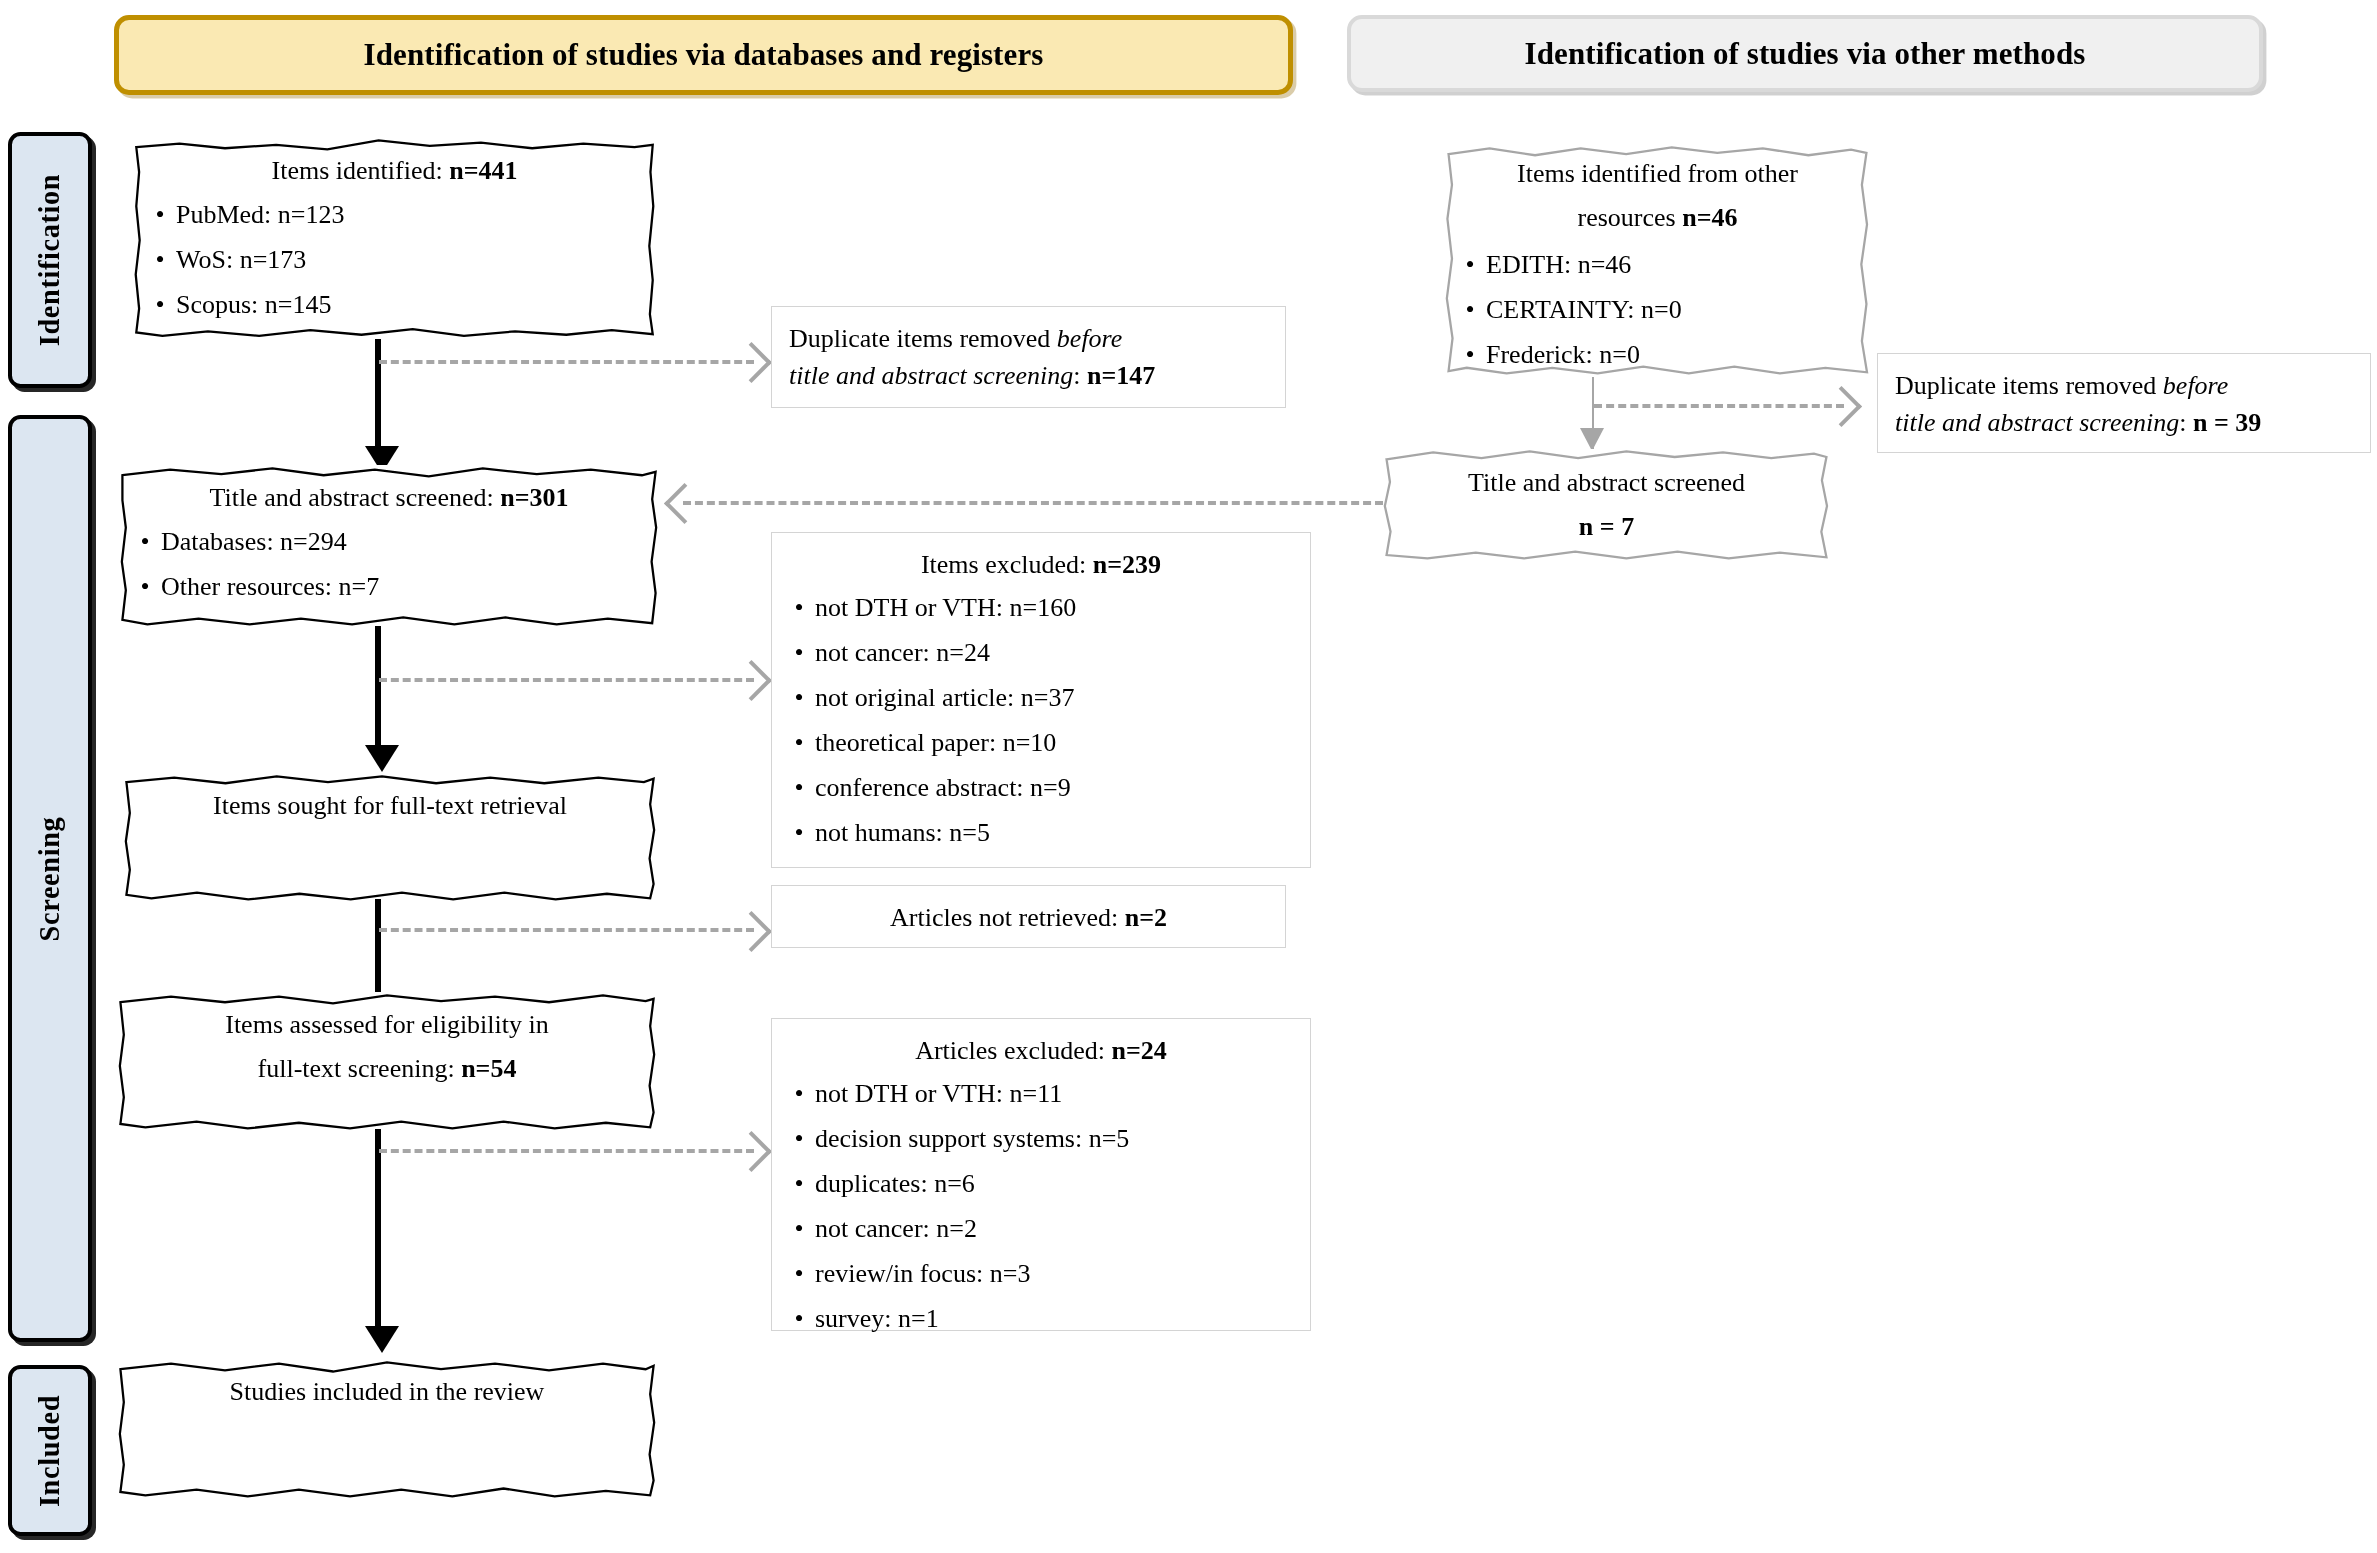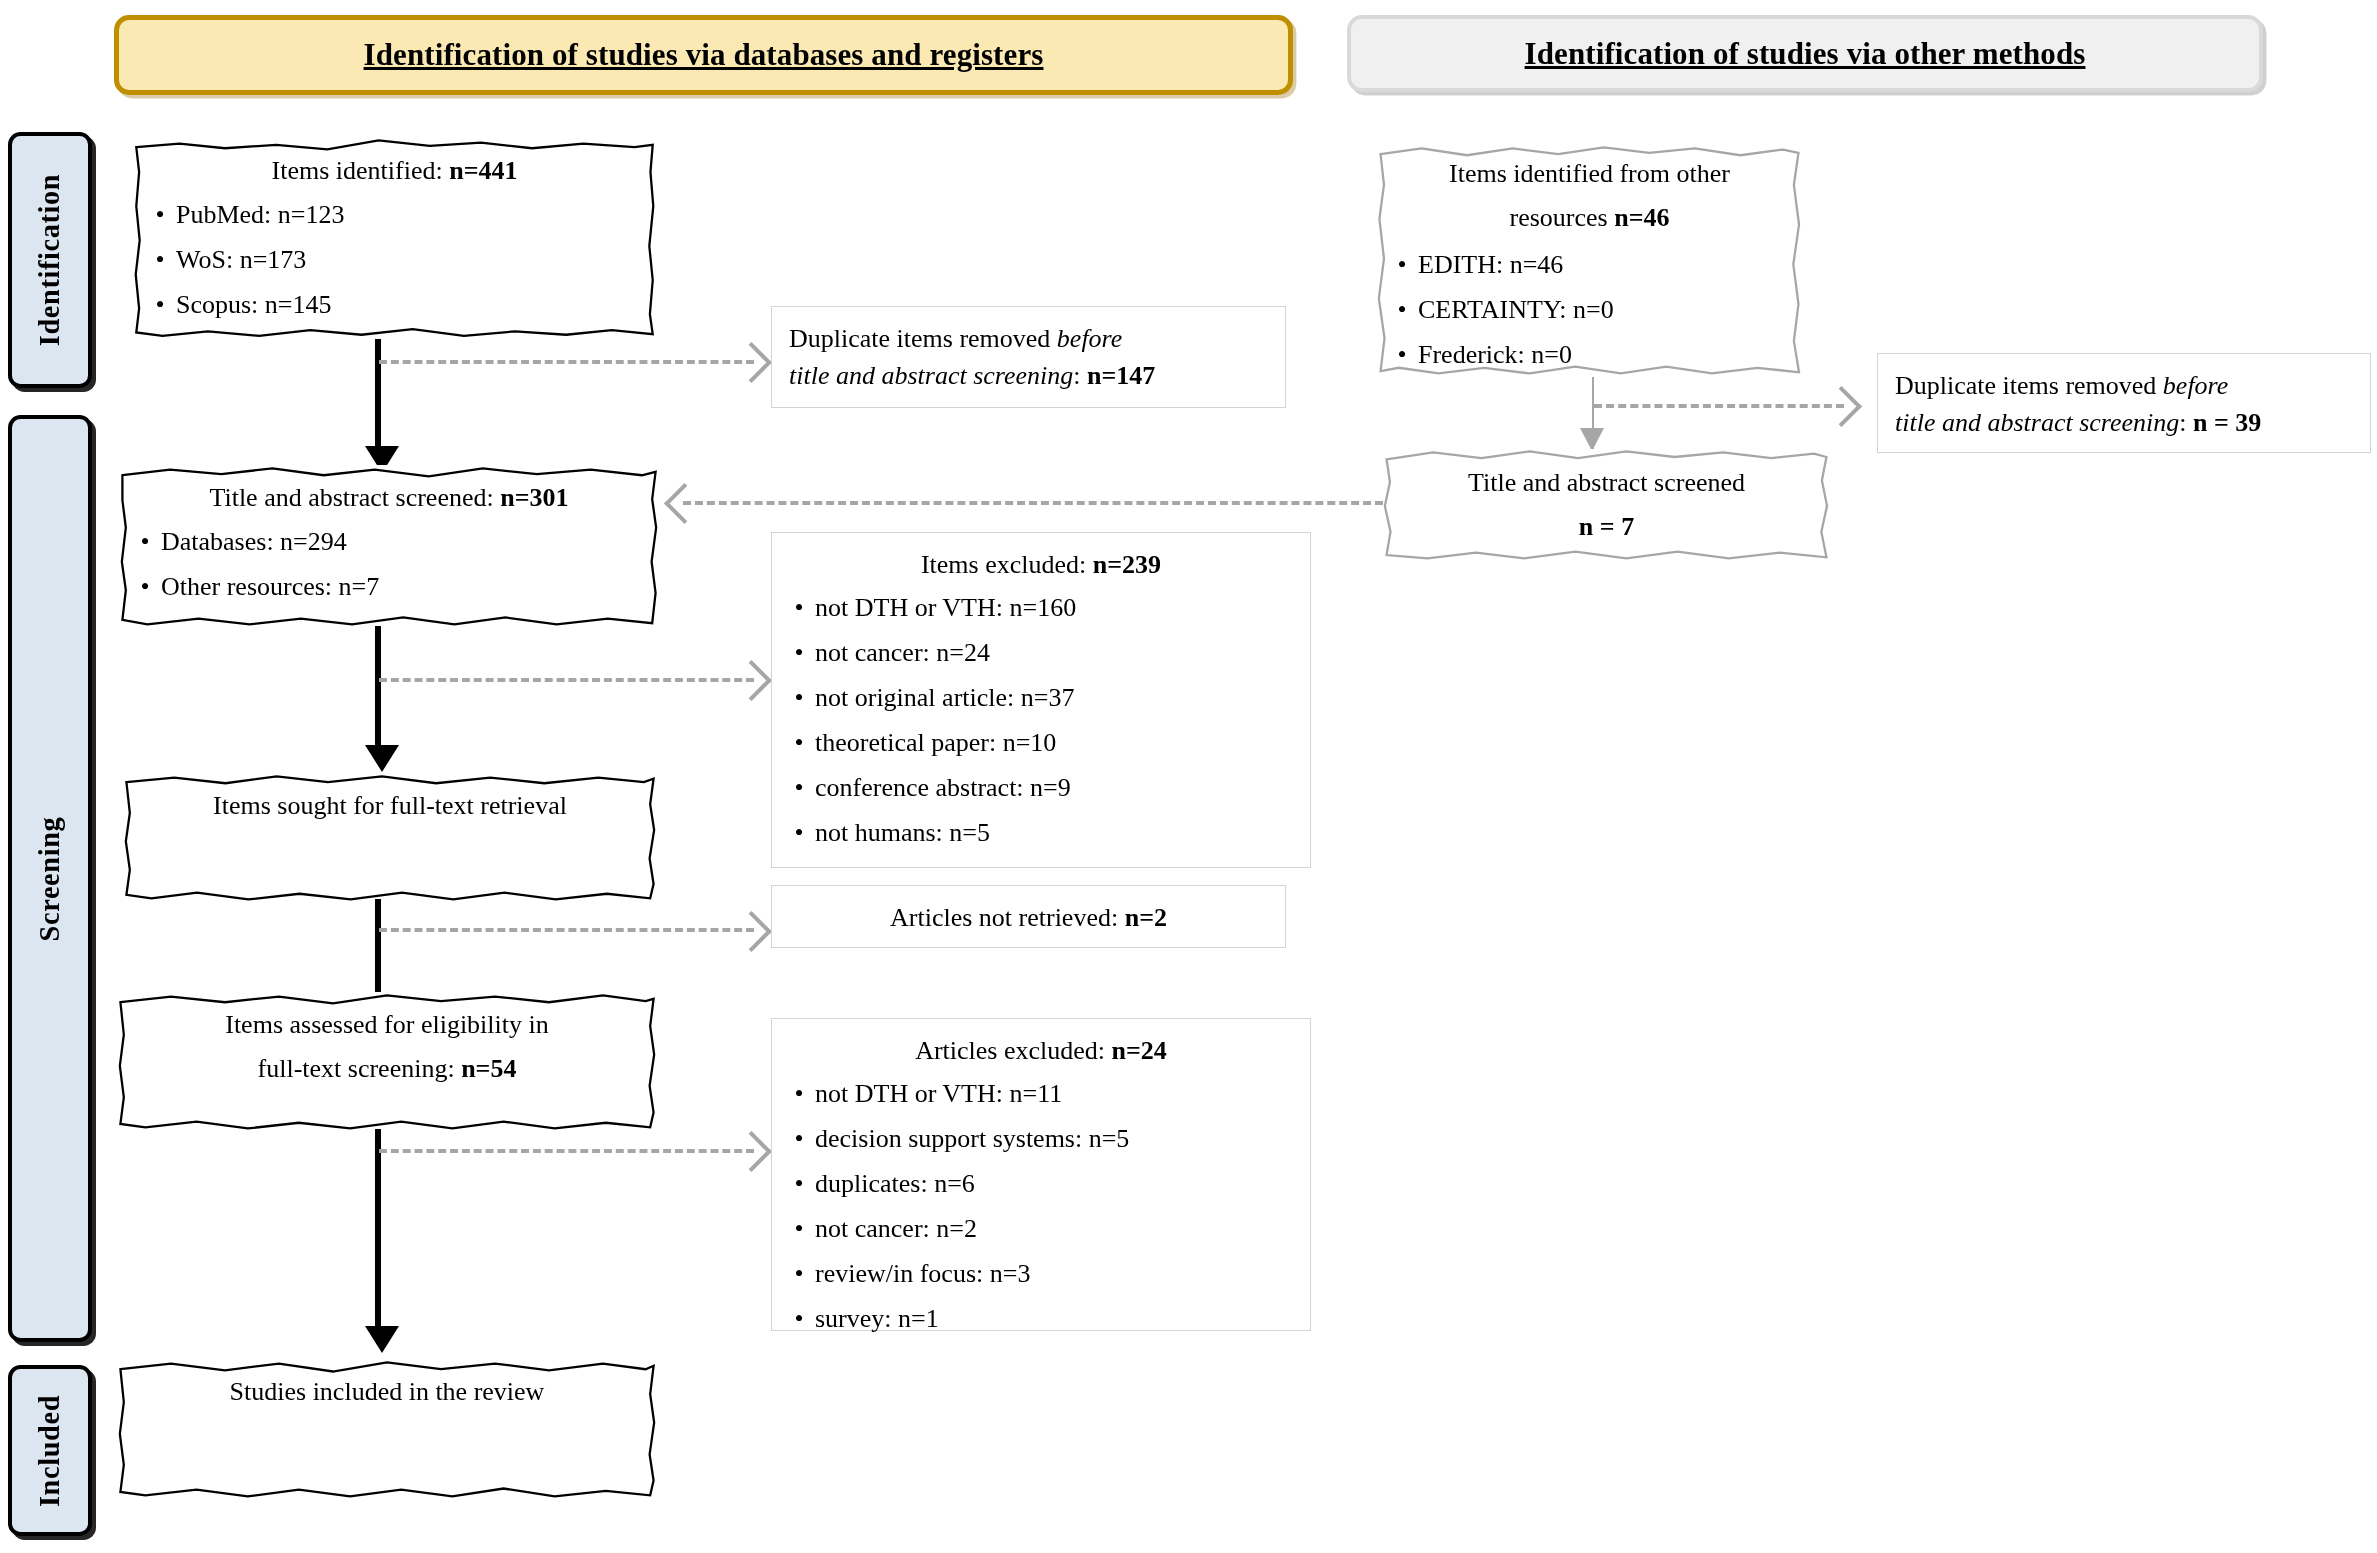--- a/index.html
+++ b/index.html
@@ -24,21 +24,20 @@
     position: absolute;
     display: flex;
     align-items: center;
     justify-content: center;
     text-align: center;
     border-radius: 15px;
     font-weight: bold;
     font-size: 31px;
     letter-spacing: 0.1px;
     box-sizing: border-box;
-    text-decoration: underline;
   }
   .banner-db {
     left: 114px; top: 15px; width: 1179px; height: 80px;
     background: #fae9b3;
     border: 5.1px solid #bf8f00;
     box-shadow: 3.4px 3.4px 0 0 rgba(150,110,10,0.35);
   }
   .banner-other {
     left: 1347px; top: 15px; width: 916px; height: 77px;
     background: #f0f0f0;
@@ -314,21 +313,21 @@
       <path d="M6,18 L95,8 L190,20 L285,8 L380,22 L475,6 L570,18 L665,8 L760,20 L855,8 L930,18 L944,12
                L938,62 L945,112 L937,168 L944,214 L938,240
                L860,232 L770,242 L680,228 L590,242 L500,230 L410,242 L320,230 L230,242 L140,230 L50,240 L6,234
                L12,186 L5,132 L12,76 Z" fill="#ffffff" stroke="#000000" stroke-width="4"></path>
     </svg>
     <div class="inner">
       <div class="title wrap">Studies included in the review</div>
     </div>
   </div>
 
-  <div class="box" style="left:1376px; top:145px; width:427px; height:233px;font-family:Liberation Serif, serif;">
+  <div class="box" style="left:1444px; top:145px; width:427px; height:233px;font-family:Liberation Serif, serif;">
     <svg class="frame" viewBox="0 0 750 410" preserveAspectRatio="none">
       <path d="M8,16 L80,6 L160,18 L240,6 L320,16 L400,4 L480,14 L560,6 L640,18 L715,8 L742,14
                L734,70 L743,140 L733,210 L742,280 L734,345 L743,400
                L670,392 L590,402 L510,390 L430,402 L350,390 L270,402 L190,392 L110,402 L40,392 L8,398
                L15,340 L5,270 L14,200 L6,130 L14,70 Z" fill="#ffffff" stroke="#a6a6a6" stroke-width="4"></path>
     </svg>
     <div class="inner" style="padding-top:11.4px;">
       <div class="title">Items identified from other</div>
       <div class="title" style="margin-bottom:10.2px;"><span>resources </span><b>n=46</b></div>
       <ul>

